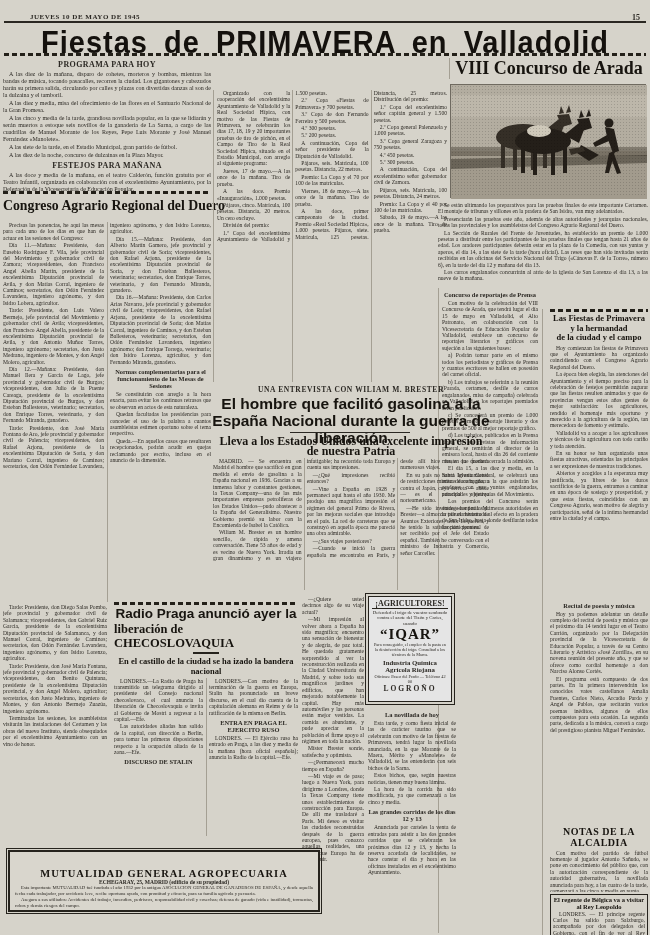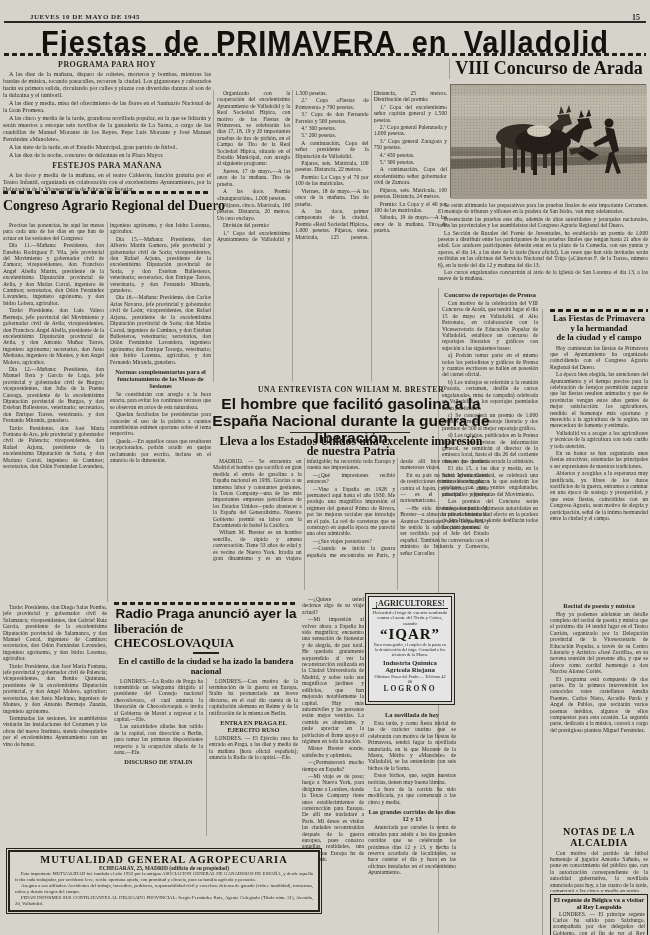--- a/index.html
+++ b/index.html
@@ -278,21 +278,21 @@
         <div class="crosshead">La novillada de hoy</div>
         <p class="np">Esta tarde, y como fiesta inicial de las de carácter taurino que se celebrarán con motivo de las fiestas de Primavera, tendrá lugar la novillada anunciada, en la que Morante de la Maera, Mérito y «Manolete» de Valladolid, se las entenderán con seis bichos de la Sarna.</p>
         <p class="np">Estos bichos, que, según nuestras noticias, tienen muy buena lámina.</p>
         <p class="np">La hora de la corrida ha sido modificada, ya que comenzará a las cinco y media.</p>
         <div class="crosshead">Las grandes corridas de los días 12 y 13</div>
         <p class="np">Anunciada por carteles la venta de entradas para asistir a las dos grandes corridas que se celebrarán los próximos días 12 y 13, y hecha la reserva acordada de localidades, se hace constar el día y hora en las oficinas instaladas en el excelentísimo Ayuntamiento.</p>
       </div>
   </div>
 
   <div class="abs boxed clip" style="left:8px;top:850px;width:312px;height:62px;padding:2px 5px;">
-    <div class="big-head centered" style="font-size:10.5px;letter-spacing:1px;">MUTUALIDAD GENERAL AGROPECUARIA</div>
+    <div class="big-head centered" style="font-size:10.5px;letter-spacing:1px;margin-top:14px;">MUTUALIDAD GENERAL AGROPECUARIA</div>
     <div class="centered" style="font-size:5.5px;font-weight:bold;">ECHEGARAY, 25, MADRID (edificio de su propiedad)</div>
     <div class="t5">
         <p class="np">Esta importante MUTUALIDAD fué fundada el año 1932 por la antigua ASOCIACION GENERAL DE GANADEROS DE ESPAÑA, y desde aquella fecha cada trabajador, por accidente leve, recibe oportuna ayuda, con prontitud y eficacia, para su familia agrícola y pecuaria.</p>
         <p class="np">Asegura a sus afiliados: Accidentes del trabajo, incendios, pedriscos, responsabilidad civil y cosechas; defensa de ganado (vida e inutilidad), tormentas, robos y demás riesgos del campo.</p>
         <p class="np">PIDAN INFORMES SUS CONTRATANTES AL DELEGADO PROVINCIAL: Sergio Fernández Ruiz, Agente Colegiado (Título núm. 31), Avenida, 20, Valladolid.</p>
       </div>
   </div>
 
 </div>
 

